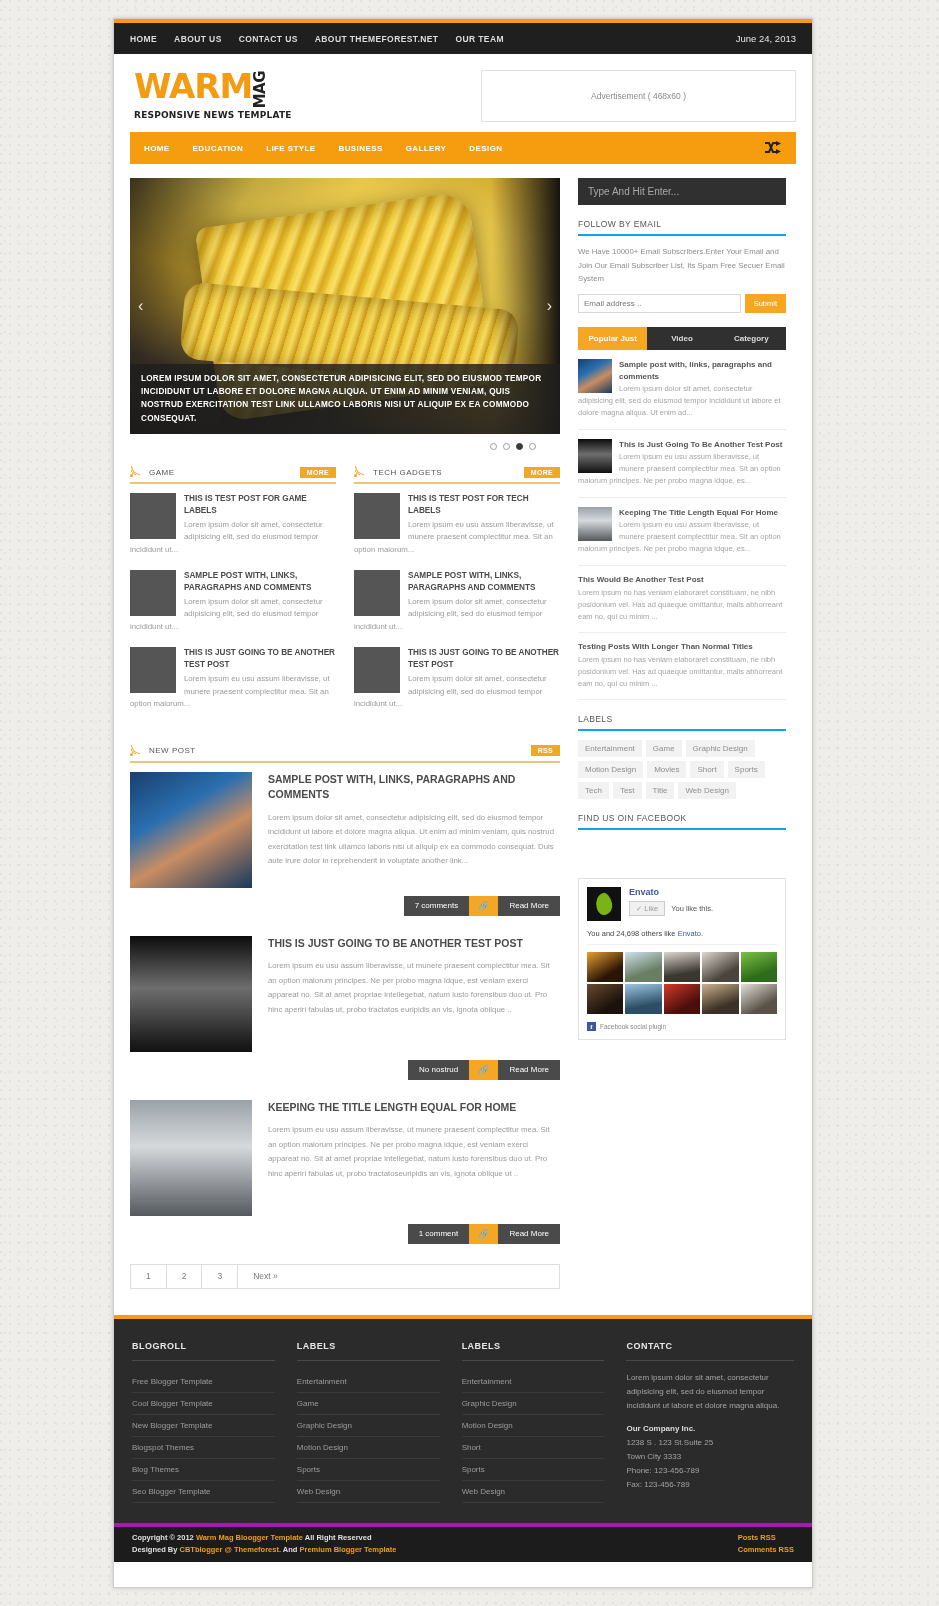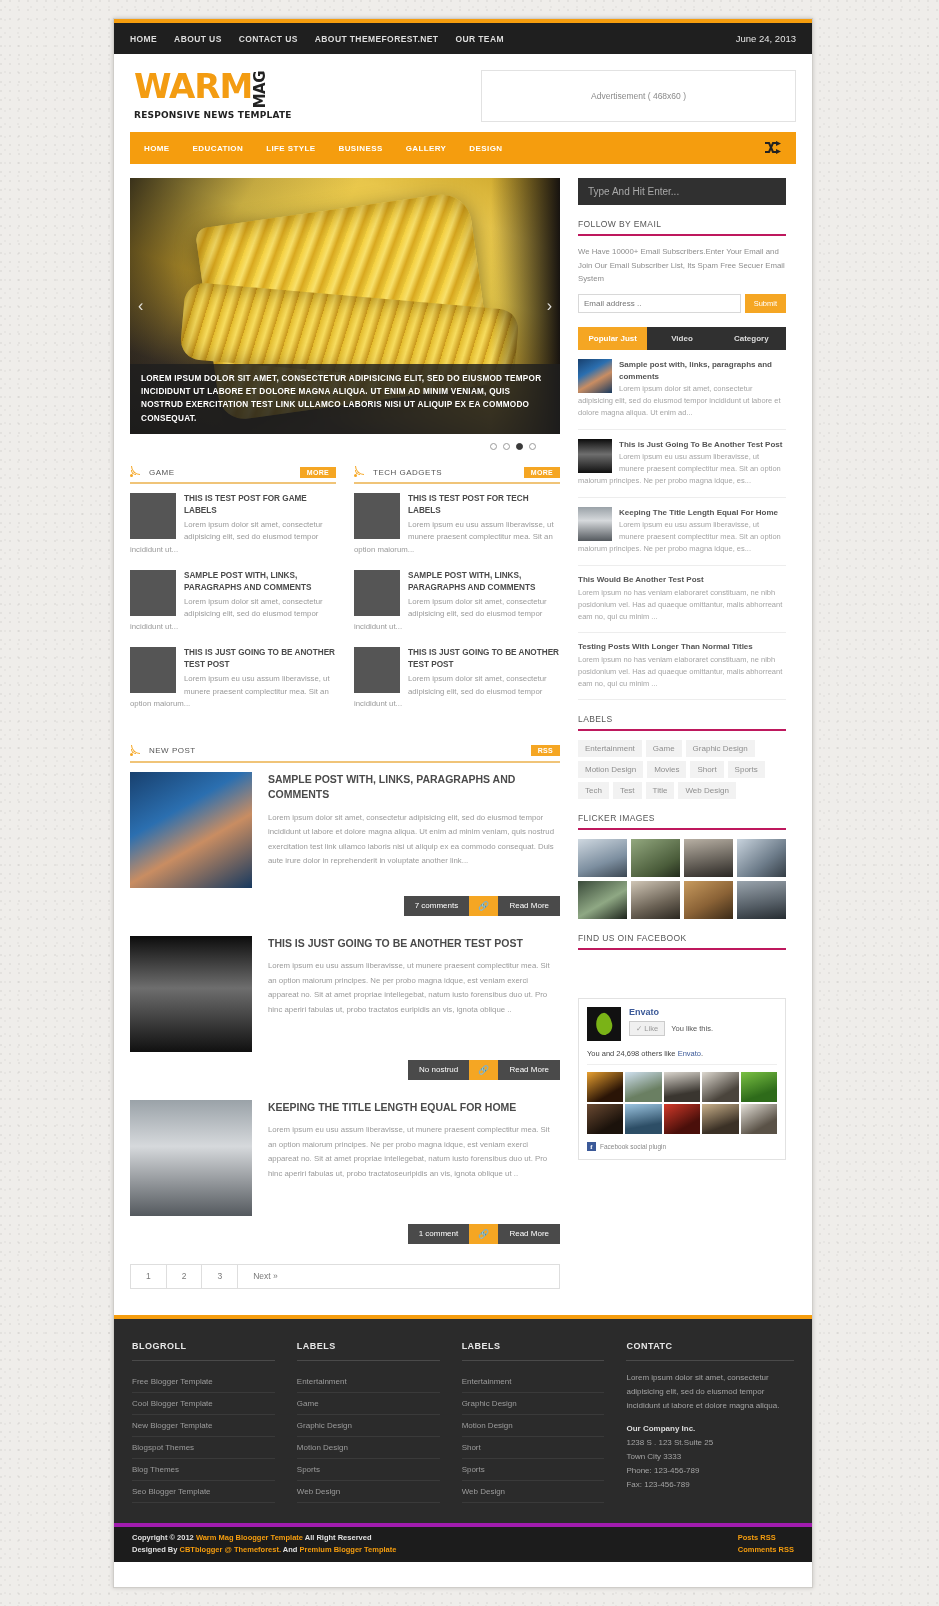--- a/index.html
+++ b/index.html
@@ -166,21 +166,21 @@
     border-right:1px solid #dedede;
   }
   .pager span:last-child{border-right:none;}
   
   .search{
     background:#303030;height:27px;display:flex;align-items:center;
     padding:11px 10px;color:#a9a9a9;font-size:10px;
   }
   .swtitle{
     font-size:8.5px;color:#555;text-transform:uppercase;letter-spacing:.4px;
-    border-bottom:2px solid #be185d;padding:14px 0 5px 0;margin-bottom:9px;
+    border-bottom:2px solid #0ea5e9;padding:14px 0 5px 0;margin-bottom:9px;
   }
   .sw p.desc{font-size:7.8px;color:#8d8d8d;line-height:1.75;margin-bottom:8px;}
   .emailrow{display:flex;gap:4px;}
   .emailrow input{
     flex:1;border:1px solid #d8d8d8;height:19px;font-size:8px;color:#aaa;padding:0 5px;
     font-family:"Liberation Sans",sans-serif;
   }
   .emailrow button{
     background:#f5a623;color:#fff;border:none;font-size:7.5px;padding:0 9px;height:19px;
     font-family:"Liberation Sans",sans-serif;cursor:pointer;
@@ -492,33 +492,20 @@
             <a href="#">Movies</a>
             <a href="#">Short</a>
             <a href="#">Sports</a>
             <a href="#">Tech</a>
             <a href="#">Test</a>
             <a href="#">Title</a>
             <a href="#">Web Design</a>
           </div>
       </div>
 
-      <div>
-        <div class="swtitle">FLICKER IMAGES</div>
-        <div class="fgrid" id="fgrid">
-            <div style="background: linear-gradient(160deg, rgb(207, 216, 224), rgb(125, 143, 160) 60%, rgb(60, 71, 82));"></div>
-            <div style="background: linear-gradient(150deg, rgb(147, 168, 127), rgb(74, 92, 58) 70%, rgb(35, 43, 28));"></div>
-            <div style="background: linear-gradient(170deg, rgb(184, 176, 164), rgb(92, 87, 80) 65%, rgb(42, 39, 36));"></div>
-            <div style="background: linear-gradient(140deg, rgb(200, 211, 221), rgb(109, 124, 138) 60%, rgb(52, 61, 69));"></div>
-            <div style="background: linear-gradient(150deg, rgb(58, 74, 58), rgb(143, 168, 132) 55%, rgb(29, 36, 28));"></div>
-            <div style="background: linear-gradient(160deg, rgb(208, 198, 182), rgb(107, 98, 85) 60%, rgb(43, 39, 32));"></div>
-            <div style="background: linear-gradient(150deg, rgb(199, 154, 94), rgb(138, 98, 54) 55%, rgb(59, 42, 23));"></div>
-            <div style="background: linear-gradient(170deg, rgb(154, 164, 173), rgb(85, 94, 102) 60%, rgb(38, 44, 49));"></div>
-          </div>
-      </div>
 
       <div>
         <div class="swtitle">FIND US OIN FACEBOOK</div>
         <div class="fbbox">
           <div class="fbhead">
             <div class="fbavatar">
                 <em></em>
               </div>
             <div>
               <div class="fbname">Envato</div>

